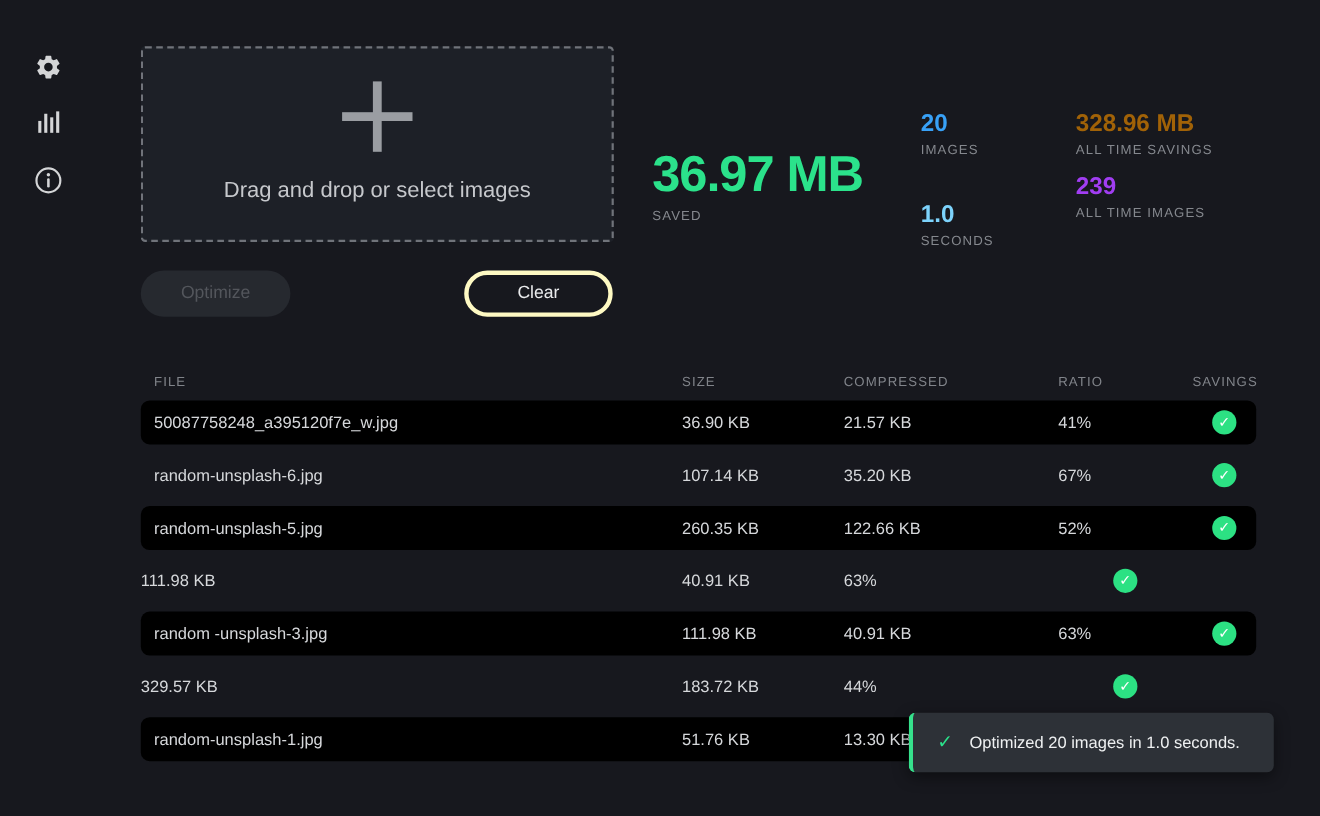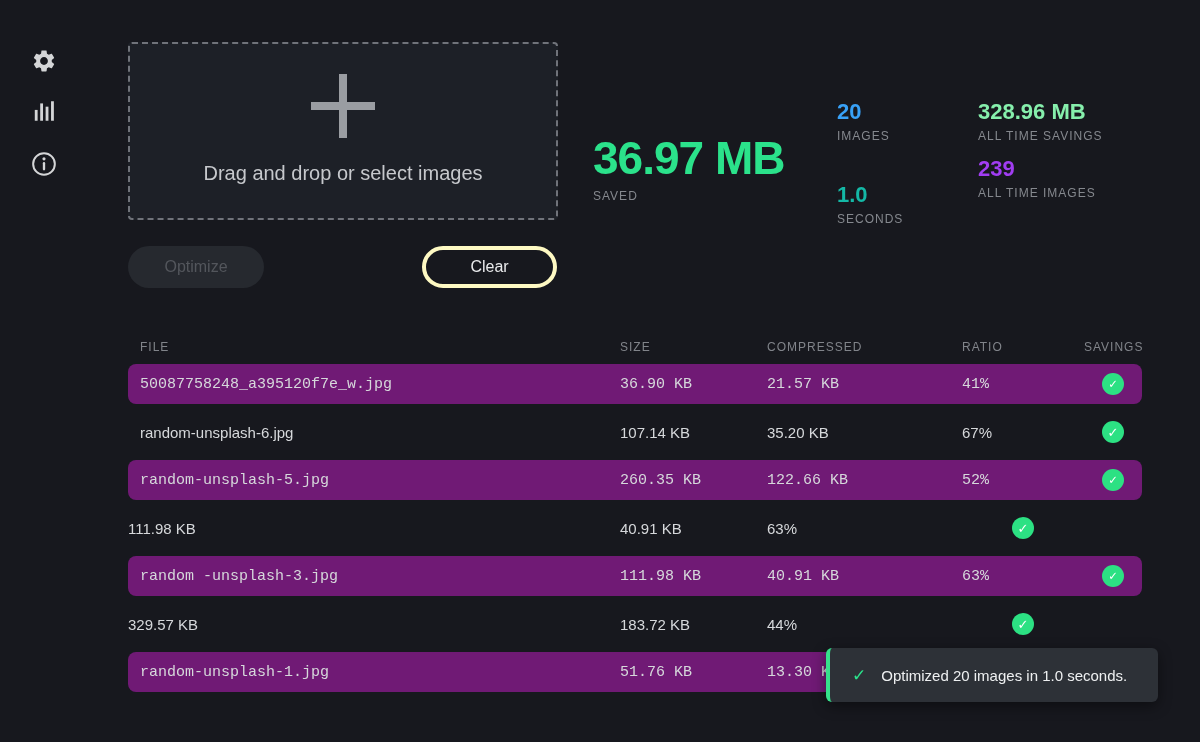--- a/index.html
+++ b/index.html
@@ -39,21 +39,21 @@
   .btn { position: absolute; top: 246px; height: 42px; border-radius: 21px; font-size: 16px;
          display: flex; align-items: center; justify-content: center; cursor: pointer;
          font-family: "Liberation Sans", "DejaVu Sans", sans-serif; }
   .btn-optimize { left: 128px; width: 136px; background: #26292f; color: #53565c; border: none; }
   .btn-clear { left: 422px; width: 135px; background: transparent; color: #e9eaec; border: 4px solid #fef9c3; }
   
   .table { position: absolute; left: 128px; top: 330px; width: 1014px; }
   .thead, .trow { display: grid; grid-template-columns: 492px 147px 195px 122px 58px; align-items: center; }
   .thead { height: 34px; color: #81848a; font-size: 12px; letter-spacing: 1px; }
   .trow { height: 40px; margin-bottom: 8px; border-radius: 8px; font-size: 15px; color: #d6d8db; }
-  .trow.striped { background: #701a75; font-family: Liberation Mono, monospace; }
+  .trow.striped { background: #000000; }
   .c-file { padding-left: 12px; overflow: hidden; white-space: nowrap; }
   .c-status { display: flex; justify-content: center; }
   .check-circle { width: 22px; height: 22px; border-radius: 50%; display: flex; align-items: center;
                   justify-content: center; color: #fff; font-size: 13px; font-weight: 700; }
   
   .toast { position: absolute; left: 826px; top: 648px; width: 332px; height: 54px; z-index: 10;
            background: #2d3137; border-left: 4px solid #36e18c; border-radius: 6px;
            display: flex; align-items: center; padding-left: 22px; gap: 15px;
            box-shadow: 0 4px 14px rgba(0,0,0,0.45); }
   .toast-check { font-size: 17px; font-weight: 700; }
@@ -100,28 +100,28 @@
   <div class="big" style="color: rgb(43, 226, 139);">36.97 MB</div>
   <div class="stat-label">SAVED</div>
 </div>
 
 <div class="stat-col c2">
   <div class="mini-stat">
     <div class="val" style="color: rgb(56, 161, 247);">20</div>
     <div class="stat-label">IMAGES</div>
   </div>
   <div class="mini-stat">
-    <div class="val" style="color: #14b8a6; margin-top: 40px;">1.0</div>
+    <div class="val" style="color: #7dd3fc; margin-top: 40px;">1.0</div>
     <div class="stat-label">SECONDS</div>
   </div>
 </div>
 
 <div class="stat-col c3">
   <div class="mini-stat">
-    <div class="val" style="color: #86efac;">328.96 MB</div>
+    <div class="val" style="color: #a16207;">328.96 MB</div>
     <div class="stat-label">ALL TIME SAVINGS</div>
   </div>
   <div class="mini-stat">
     <div class="val" style="color: rgb(161, 61, 242);">239</div>
     <div class="stat-label">ALL TIME IMAGES</div>
   </div>
 </div>
 
 <button class="btn btn-optimize" disabled="">Optimize</button>
 <button class="btn btn-clear">Clear</button>

